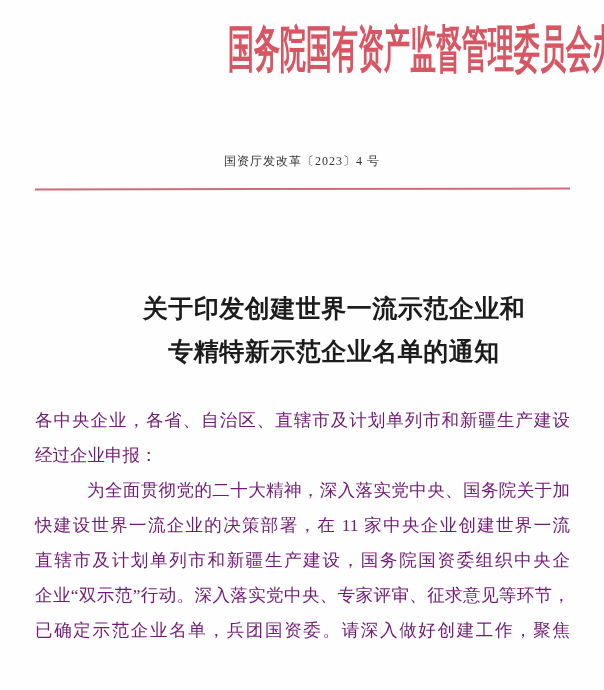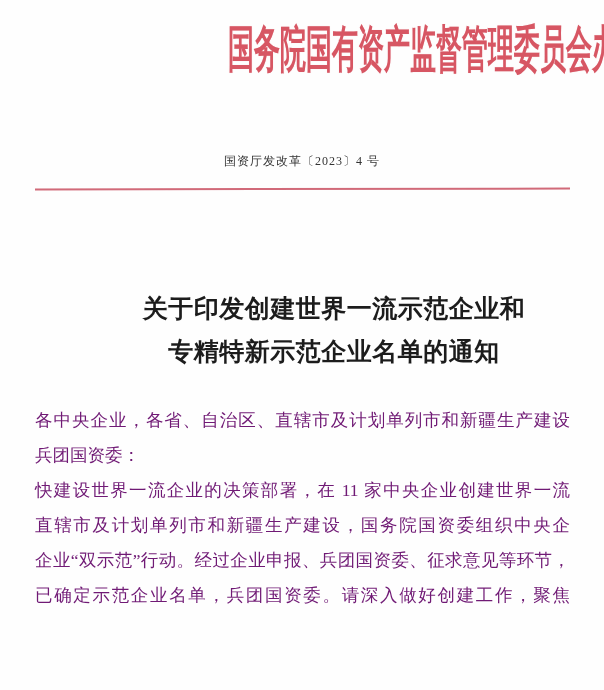--- a/index.html
+++ b/index.html
@@ -113,20 +113,21 @@
 
   <div class="red-rule"></div>
 
   <div class="doc-title">
     <div>关于印发创建世界一流示范企业和</div>
     <div>专精特新示范企业名单的通知</div>
   </div>
 
   <div class="body-text">
     <div class="body-line">各中央企业，各省、自治区、直辖市及计划单列市和新疆生产建设</div>
-    <div class="body-line plain">兵团国资委：</div>
+    <div class="body-line plain">经过企业申报：</div>
+    <div class="body-line indent">为全面贯彻党的二十大精神，深入落实党中央、国务院关于加</div>
     <div class="body-line">快建设世界一流企业的决策部署，在 11 家中央企业创建世界一流</div>
     <div class="body-line">直辖市及计划单列市和新疆生产建设，国务院国资委组织中央企</div>
-    <div class="body-line">企业“双示范”行动。经过企业申报、兵团国资委、征求意见等环节，</div>
+    <div class="body-line">企业“双示范”行动。深入落实党中央、专家评审、征求意见等环节，</div>
     <div class="body-line">已确定示范企业名单，兵团国资委。请深入做好创建工作，聚焦</div>
   </div>
 
 </div>
 
 </body></html>

